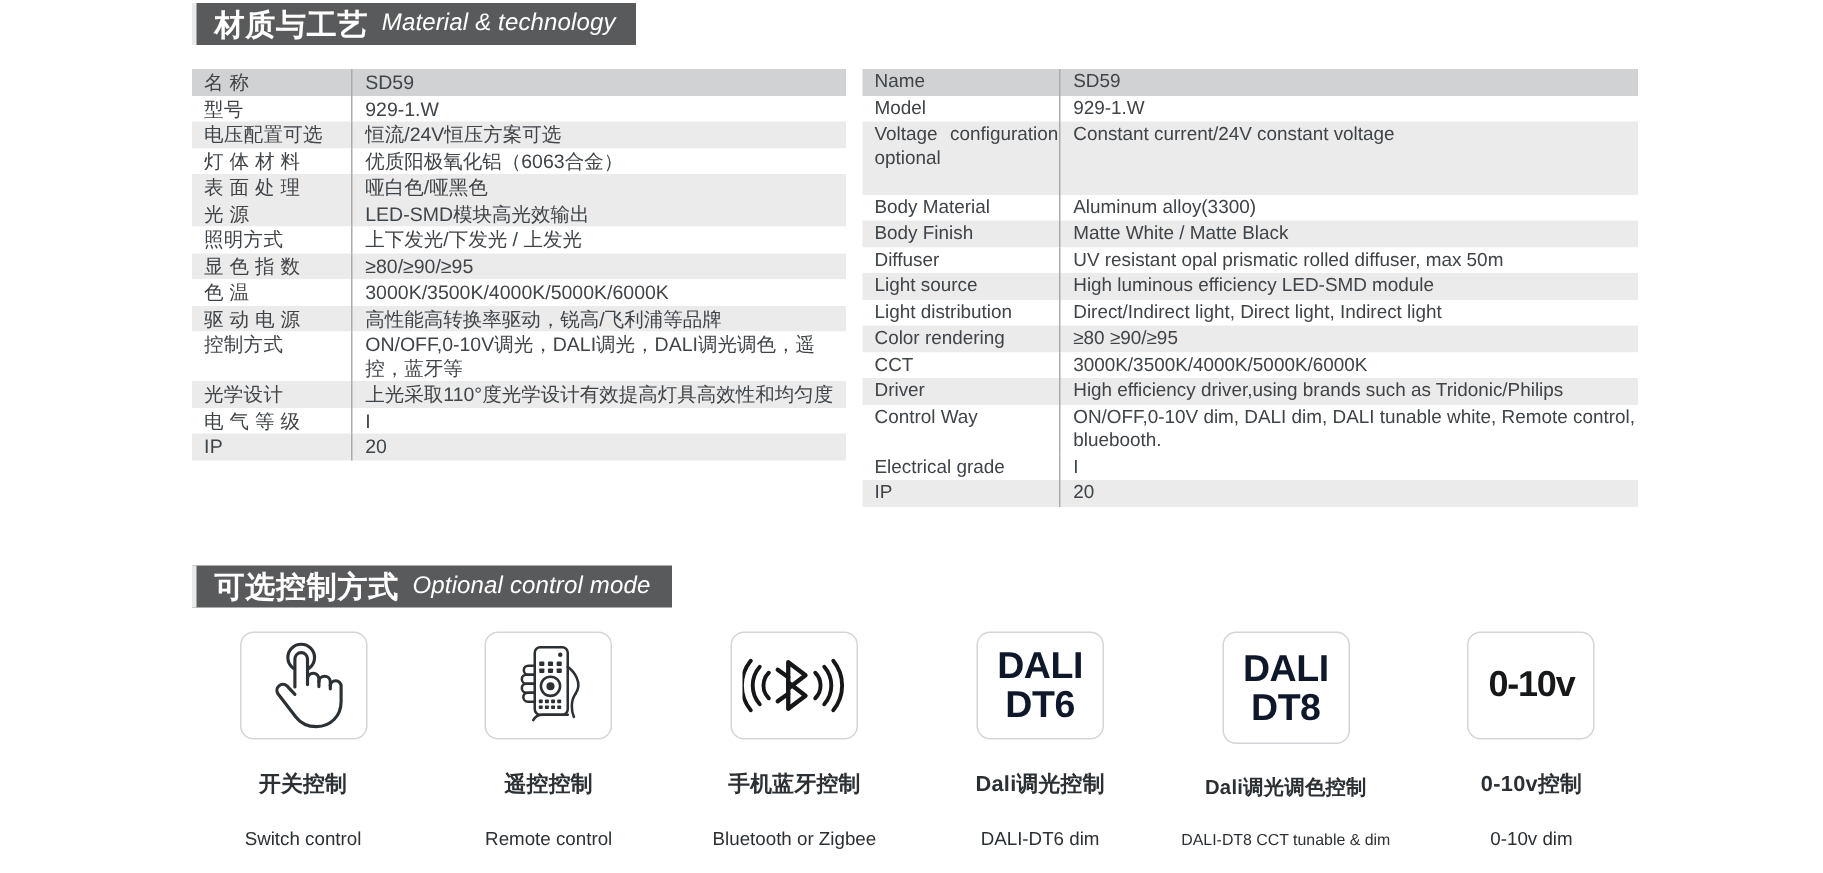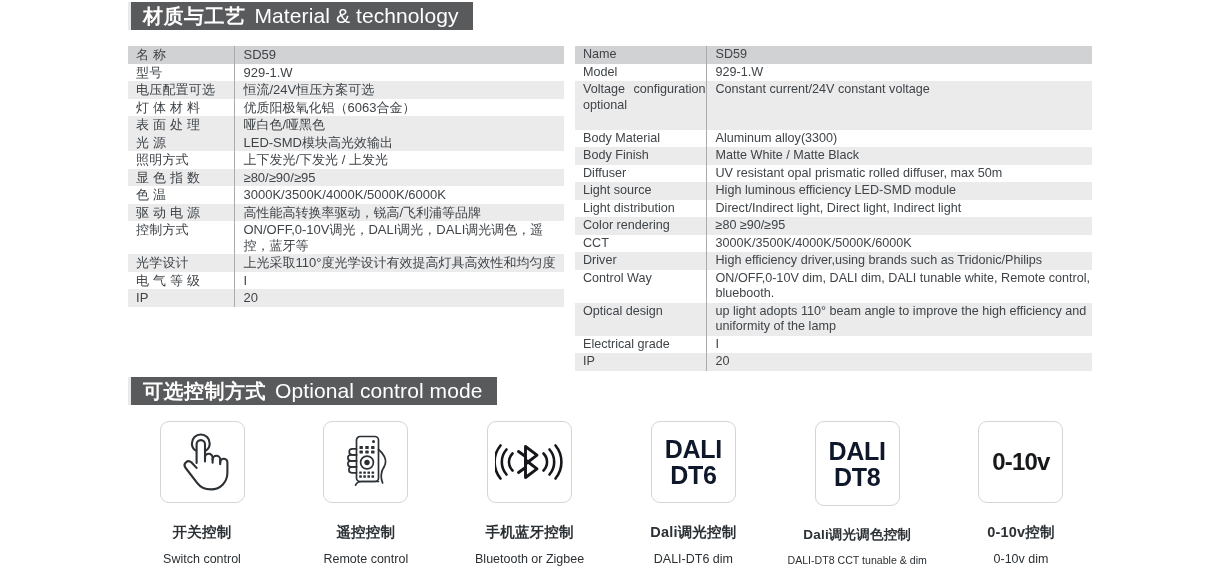--- a/index.html
+++ b/index.html
@@ -23,24 +23,25 @@
     white-space: nowrap;
   }
   .banner .cn {
     color: #ffffff;
     font-size: 20px;
     font-weight: bold;
     letter-spacing: 0.5px;
   }
   .banner .en {
     color: #ffffff;
-    font-size: 21px;
+    font-size: 16px;
     font-weight: normal;
     margin-left: 9px;
     letter-spacing: 0.1px;
+    font-style: italic;
   }
   #banner-material { left: 128px; top: 2px; }
   #banner-control  { left: 128px; top: 377px; }
 
   
   .spec-table {
     position: absolute;
     border-collapse: collapse;
     table-layout: fixed;
   }
@@ -115,21 +116,21 @@
     font-size: 14.5px;
     font-weight: bold;
     color: #2b3034;
     white-space: nowrap;
     letter-spacing: 0.2px;
   }
   .mode-en {
     font-size: 12.5px;
     color: #2b3034;
     white-space: nowrap;
-    margin-top: 10px;
+    margin-top: 20px;
   }
   .mode-cn.sm { font-size: 13.5px; }
   .mode-en.sm { font-size: 10.6px; }
 
   .dali-text {
     text-align: center;
     font-weight: bold;
     color: #0f172a;
     font-size: 25px;
     line-height: 26px;
@@ -258,24 +259,20 @@
         <td class="k">CCT</td>
         <td class="v">3000K/3500K/4000K/5000K/6000K</td>
       </tr>
       <tr class="stripe">
         <td class="k">Driver</td>
         <td class="v">High efficiency driver,using brands such as Tridonic/Philips</td>
       </tr>
       <tr class="plain">
         <td class="k">Control Way</td>
         <td class="v">ON/OFF,0-10V dim, DALI dim, DALI tunable white, Remote control, bluebooth.</td>
-      </tr>
-      <tr class="stripe">
-        <td class="k">Optical design</td>
-        <td class="v">up light adopts 110° beam angle to improve the high efficiency and uniformity of the lamp</td>
       </tr>
       <tr class="plain">
         <td class="k">Electrical grade</td>
         <td class="v">I</td>
       </tr>
       <tr class="stripe">
         <td class="k">IP</td>
         <td class="v">20</td>
       </tr>
     </tbody>

